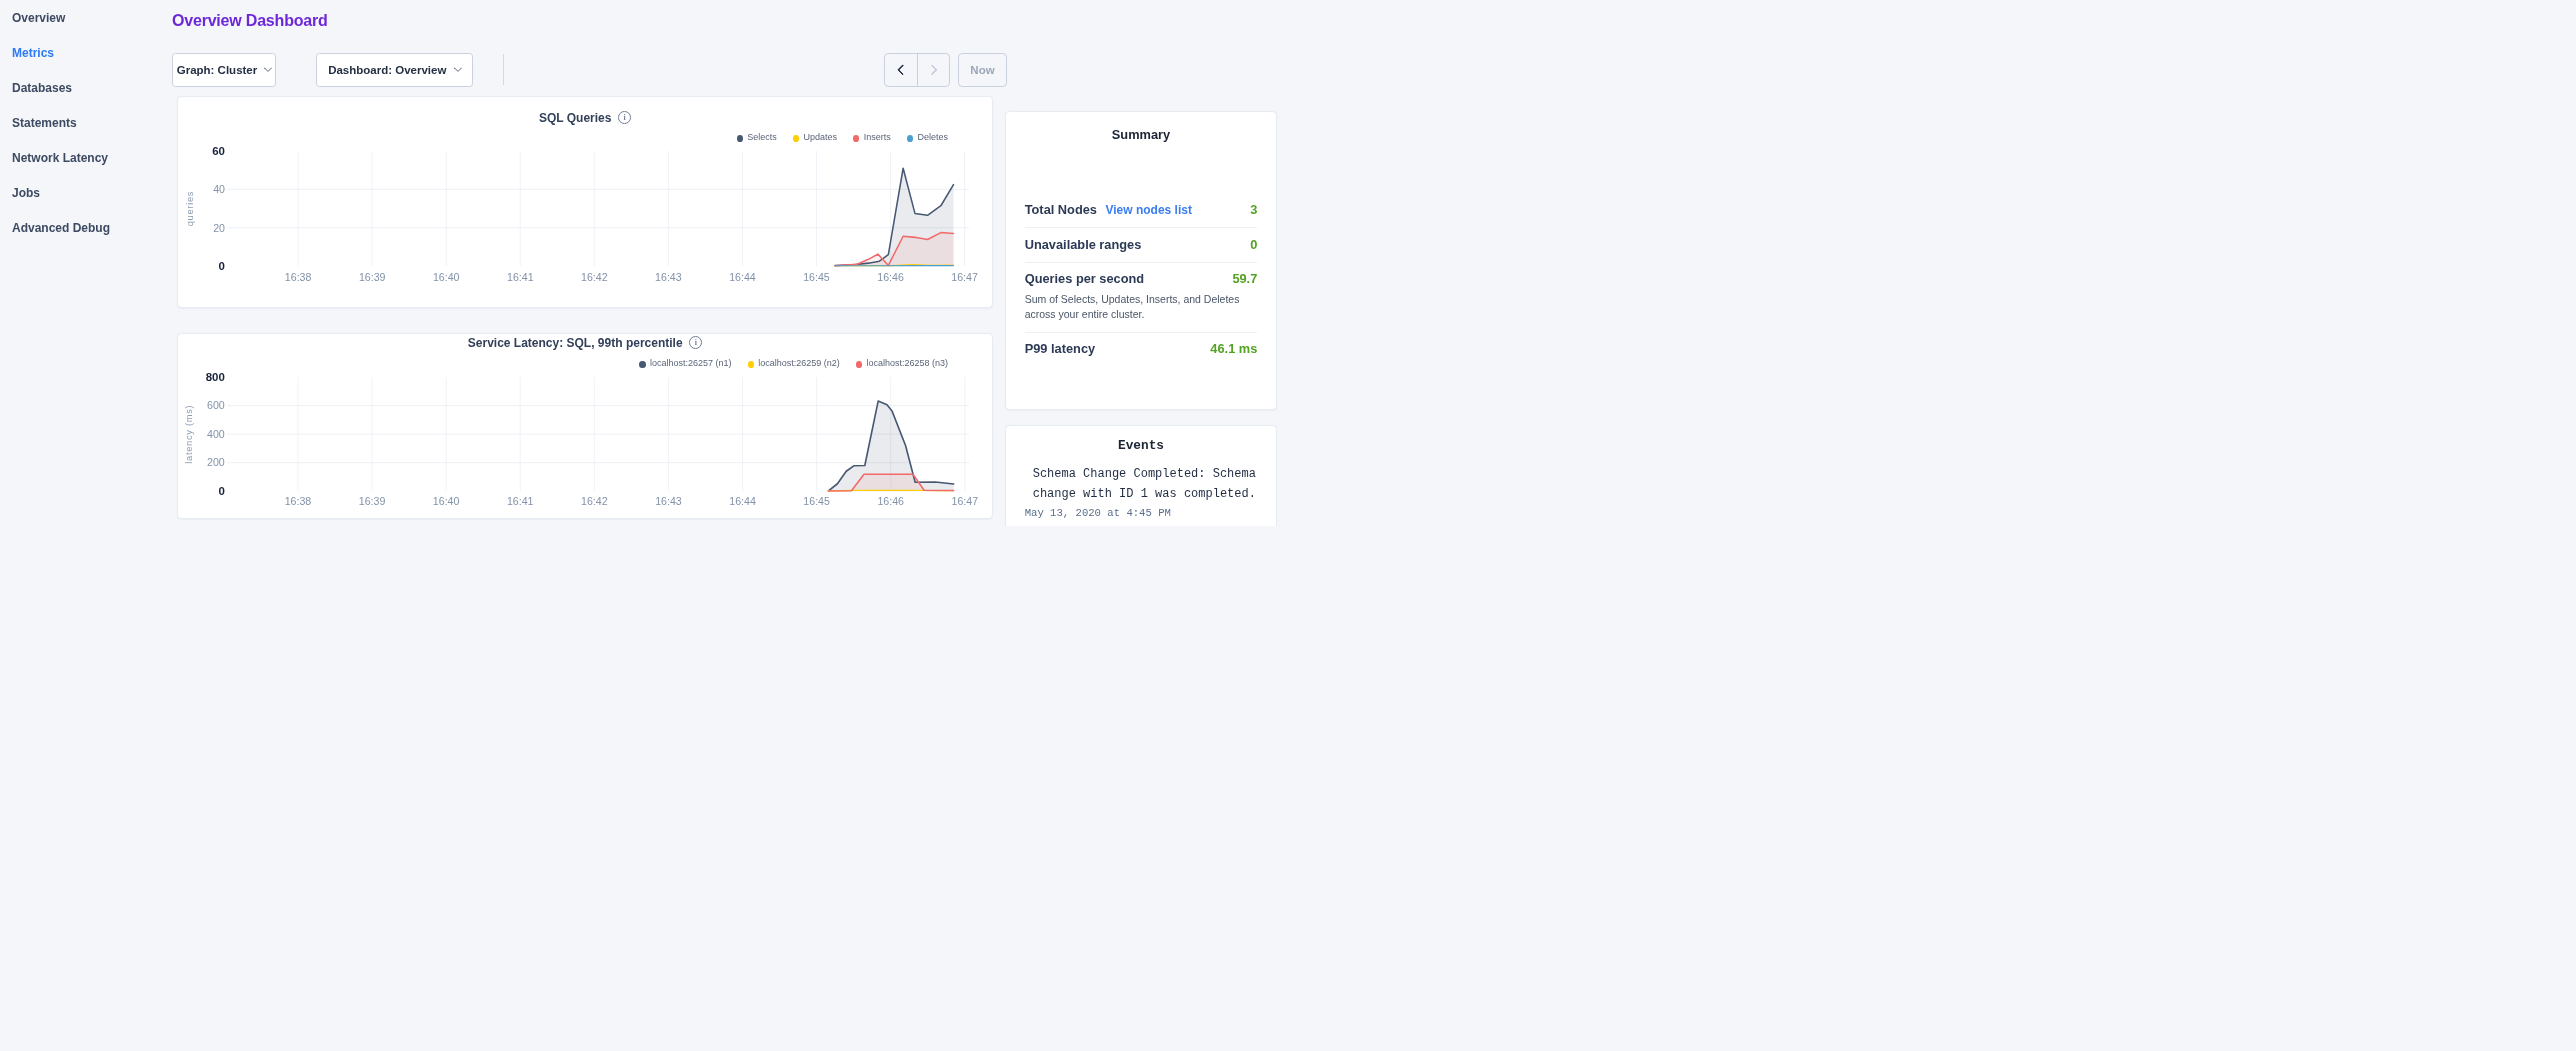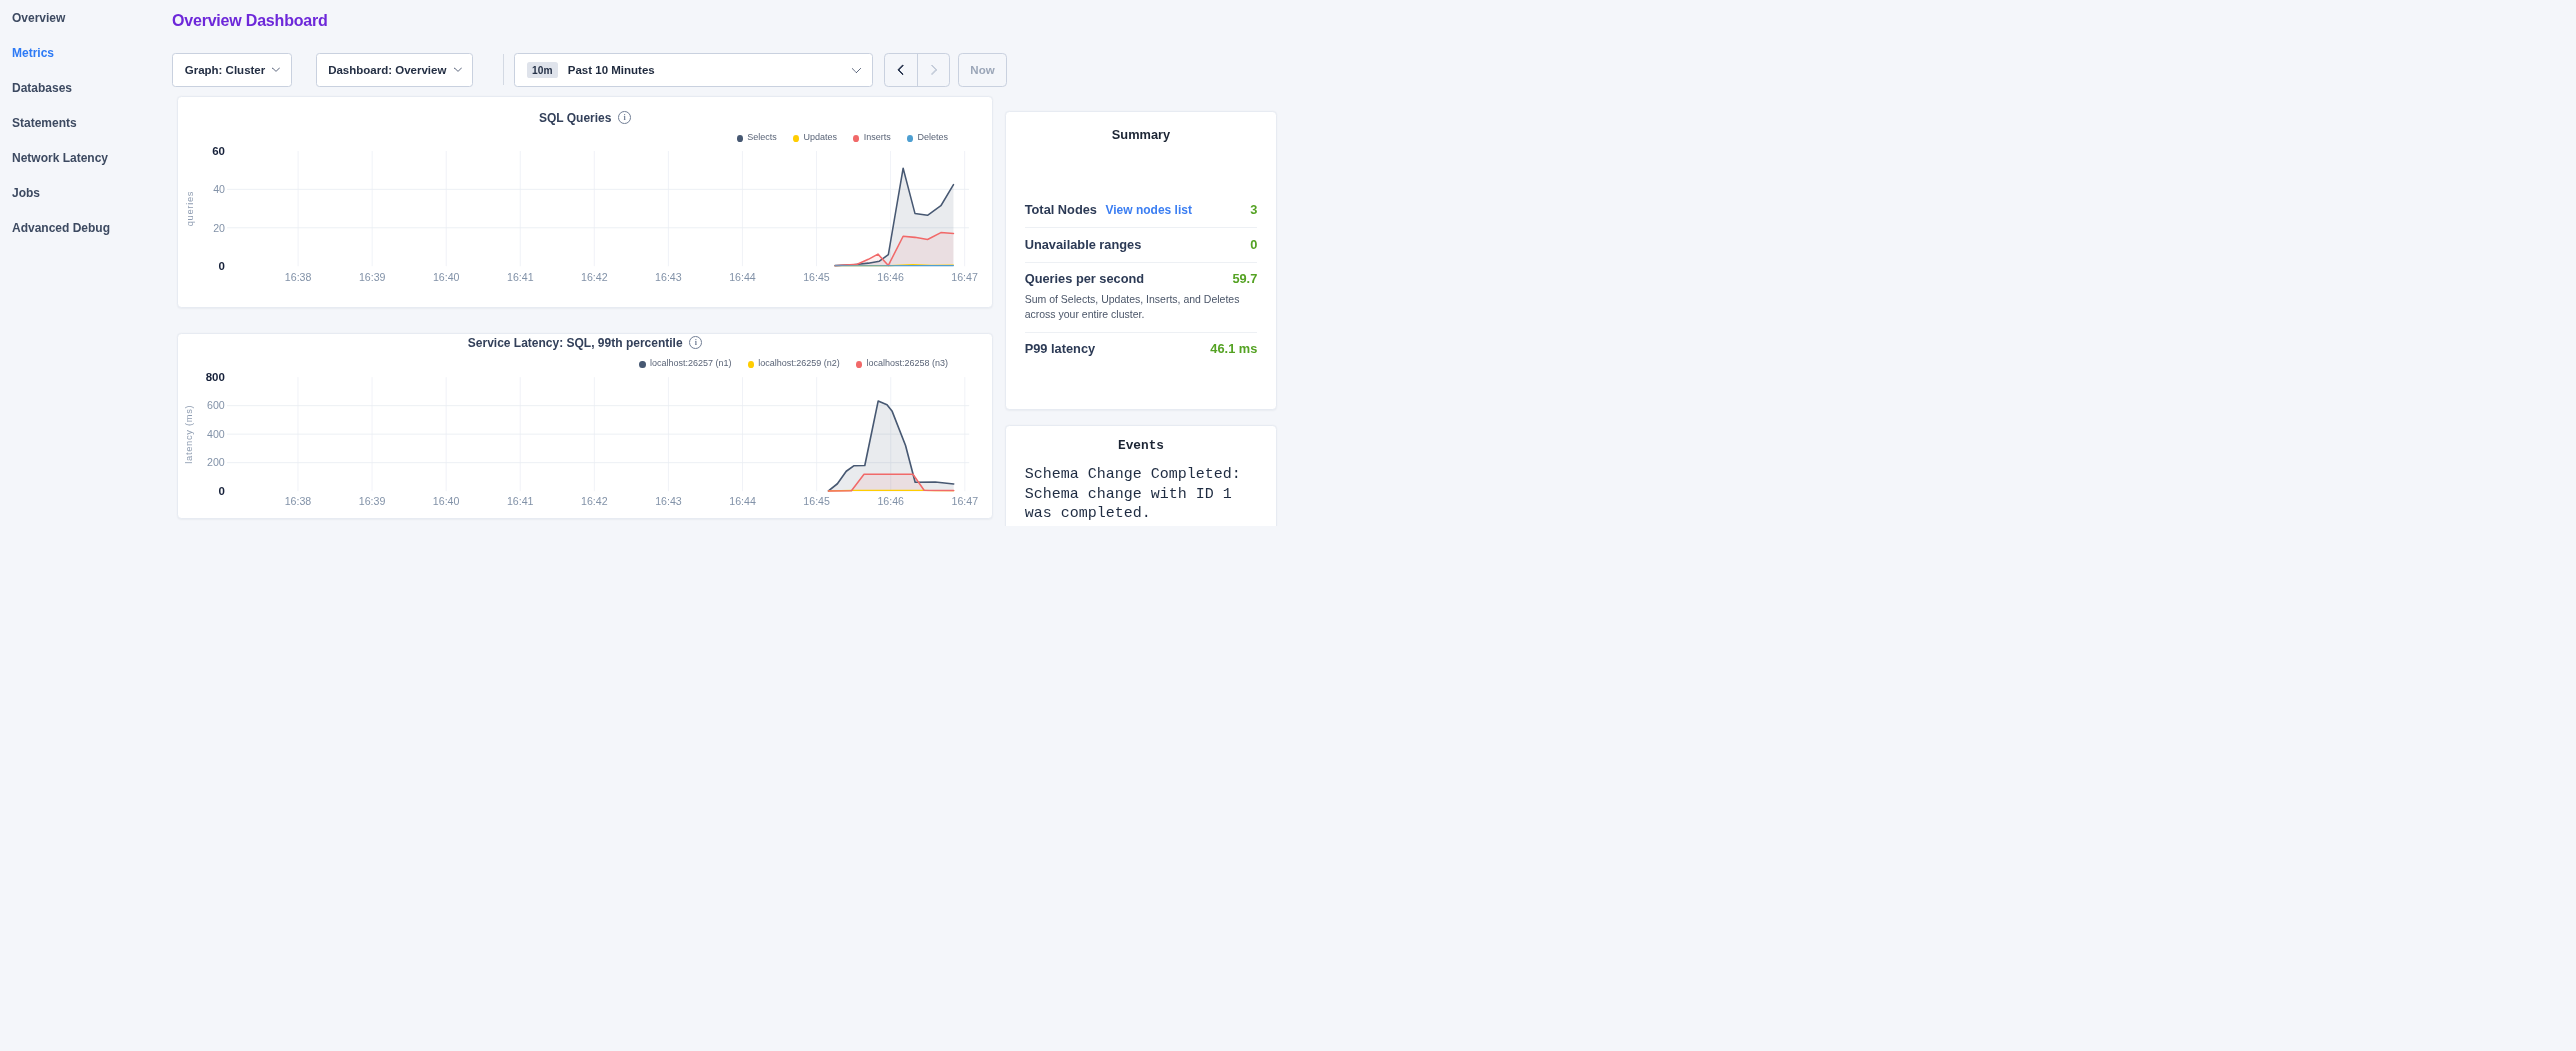--- a/index.html
+++ b/index.html
@@ -14,21 +14,21 @@
   .nav-item.active { color:#2d7af5; font-weight:700; }
 
   
   .page-title { position:absolute; left:172px; top:12px; font-size:16px; font-weight:600;
                 color:#6d28d9; letter-spacing:-0.2px; }
 
   
   .ctl { position:absolute; top:53px; height:34px; display:flex; align-items:center;
          border:0.9px solid #c9d1df; border-radius:3.4px; background:#fff; cursor:pointer; }
   .ctl-label { font-size:11.5px; font-weight:700; color:#242f44; }
-  .graph-dd { left:172px; width:120px; justify-content:center; gap:8px;text-align:right; }
+  .graph-dd { left:172px; width:104px; justify-content:center; gap:8px;text-align:right; }
   .dash-dd  { left:316px; width:157px; justify-content:center; gap:8.5px; }
   .chev { width:6px; height:6px; border-right:1.7px solid #44506a; border-bottom:1.7px solid #44506a;
           transform:rotate(45deg); margin-top:-3.4px; border-radius:0.9px; }
   .vdivider { position:absolute; left:503px; top:54px; height:31px; width:0.9px; background:#d3d9e3; }
   .time-dd { left:514px; width:359px; padding:0 12px; justify-content:flex-start; }
   .time-badge { background:#dfe3eb; border-radius:2.6px; padding:2.6px 5.1px; font-size:10.2px;
                 font-weight:700; color:#273349; margin-right:10.2px; }
   .time-label { font-size:11.5px; font-weight:700; color:#1f2a3e; }
   .time-chev { margin-left:auto; width:6.8px; height:6.8px; border-width:1.3px; }
   .arrow-group { position:absolute; left:884px; top:53px; height:34px; display:flex;
@@ -79,21 +79,21 @@
   .summary-rows { margin-top:21px; }
   .srow { padding:8.5px 0 10.2px; }
   .srow + .srow { border-top:0.9px solid #edf0f4; }
   .srow-head { display:flex; align-items:baseline; }
   .srow-label { font-size:12.8px; font-weight:700; color:#2c3a55; }
   .srow-link { font-size:12px; font-weight:700; color:#3b7ef2; margin-left:8.5px;
                text-decoration:none; cursor:pointer;margin-top:32px; }
   .srow-value { margin-left:auto; font-size:12.8px; font-weight:700; color:#54a223; }
   .srow-sub { margin-top:6px; font-size:10.5px; color:#4a5568; line-height:14.5px; }
   .card-events { padding:12px 18.7px 0;font-family:Liberation Mono, monospace; }
-  .event-text { margin-top:12px; font-size:15px; color:#1f2c42; line-height:19.6px; }
+  .event-text { margin-top:12px; font-size:12px; color:#1f2c42; line-height:19.6px;margin-left:8px; }
   .event-time { margin-top:2.6px; font-size:10.6px; color:#5a6e8c; }
 </style>
 </head>
 <body>
 
 <div class="canvas">
 
   <nav class="sidebar">
     <div class="nav-item">Overview</div>
     <div class="nav-item active">Metrics</div>
@@ -108,25 +108,20 @@
 
   <div class="ctl graph-dd">
     <span class="ctl-label">Graph: Cluster</span>
     <span class="chev"></span>
   </div>
   <div class="ctl dash-dd">
     <span class="ctl-label">Dashboard: Overview</span>
     <span class="chev"></span>
   </div>
   <div class="vdivider"></div>
-  <div class="ctl time-dd">
-    <span class="time-badge">10m</span>
-    <span class="time-label">Past 10 Minutes</span>
-    <span class="chev time-chev"></span>
-  </div>
   <div class="arrow-group">
     <button class="arrow-btn">
         <span class="chevron-left"></span>
       </button>
     <button class="arrow-btn">
         <span class="chevron-right"></span>
       </button>
   </div>
   <button class="now-btn">Now</button>
 

